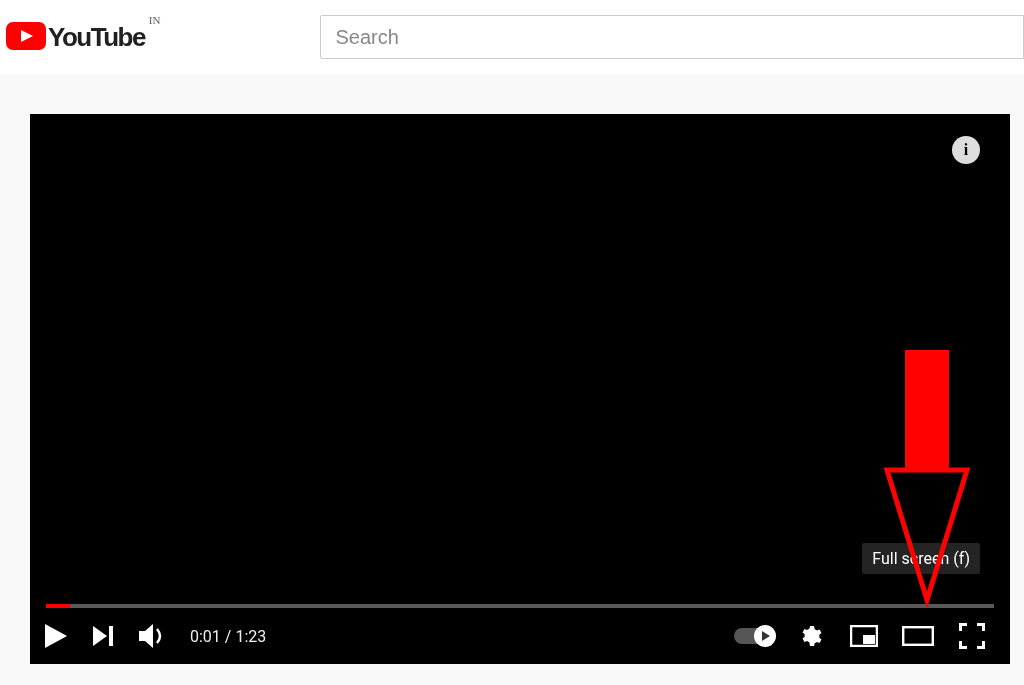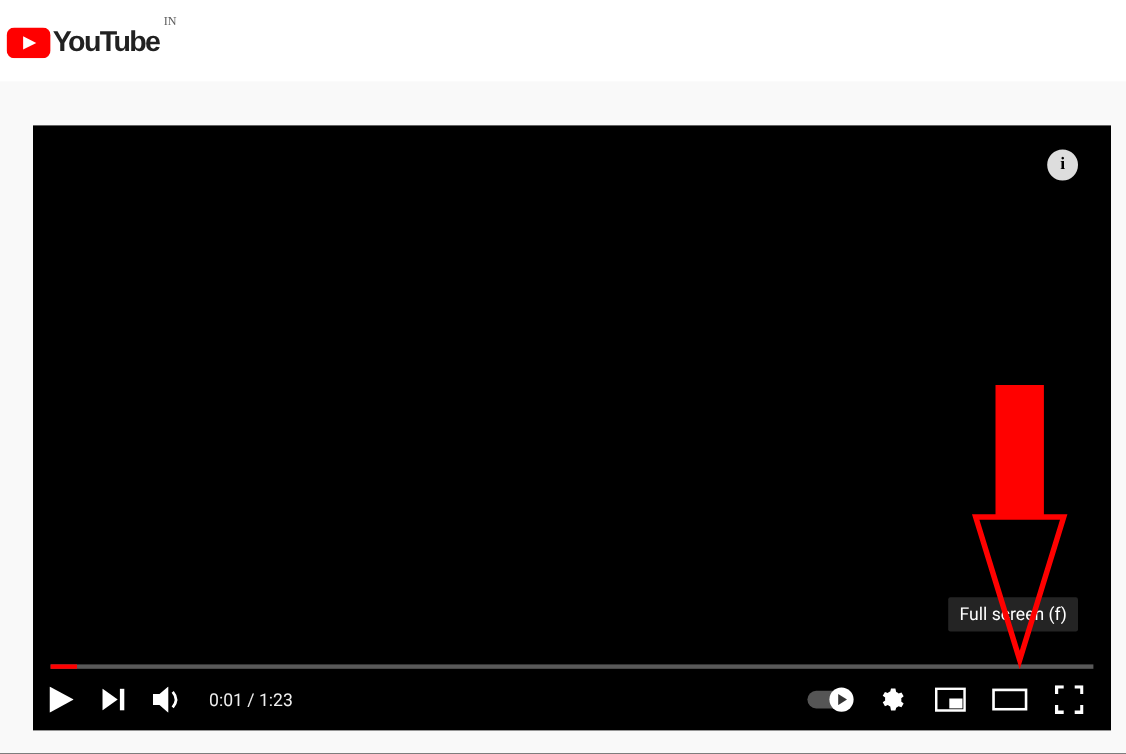--- a/index.html
+++ b/index.html
@@ -13,21 +13,21 @@
       padding: 0 0 0 0;
     }
     .logo-wrap {
       display: flex;
       align-items: flex-start;
       padding-left: 6px;
       position: relative;
     }
     .yt-logo {
       display: flex;
-      align-items: flex-end;
+      align-items: flex-start;
       gap: 0;
     }
     .country-code {
       font-size: 11px;
       color: #606060;
       margin-left: 4px;
       position: relative;
       top: -8px;
       font-family: Liberation Serif, serif;
     }
@@ -155,20 +155,23 @@
   <div class="logo-wrap">
     <div class="yt-logo">
       <svg width="40" height="28" viewBox="0 0 40 28">
         <rect x="0" y="0" width="40" height="28" rx="7" fill="#ff0000"></rect>
         <polygon points="15,8 15,20 27,14" fill="#fff"></polygon>
       </svg>
       <span style="font-size:26px;font-weight:700;letter-spacing:-1.5px;font-family:Arial;color:#212121;margin-left:2px;">YouTube</span>
     </div>
     <span class="country-code">IN</span>
   </div>
+  <div class="search-box">
+    <input class="search-input" type="text" placeholder="Search" style="">
+  </div>
 </div>
 
 <div class="content">
   <div class="player">
 
     <div class="info-badge">i</div>
 
     <div class="tooltip">Full screen (f)</div>
 
     <div class="progress-bar">

